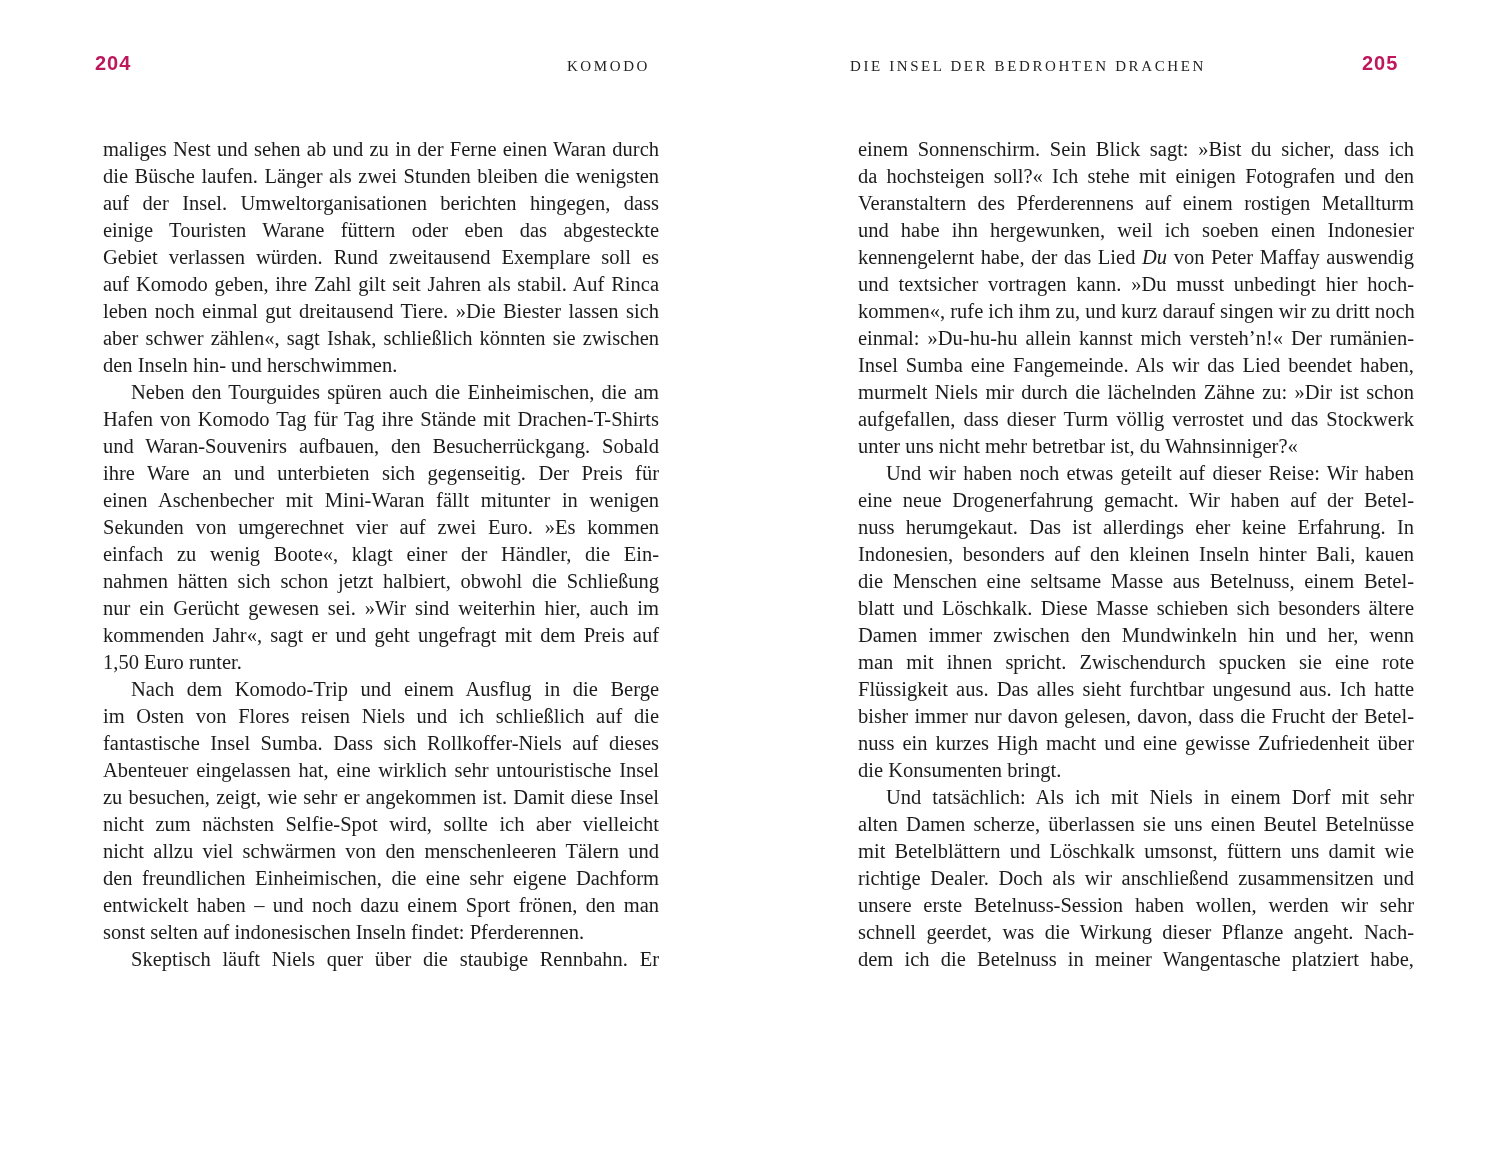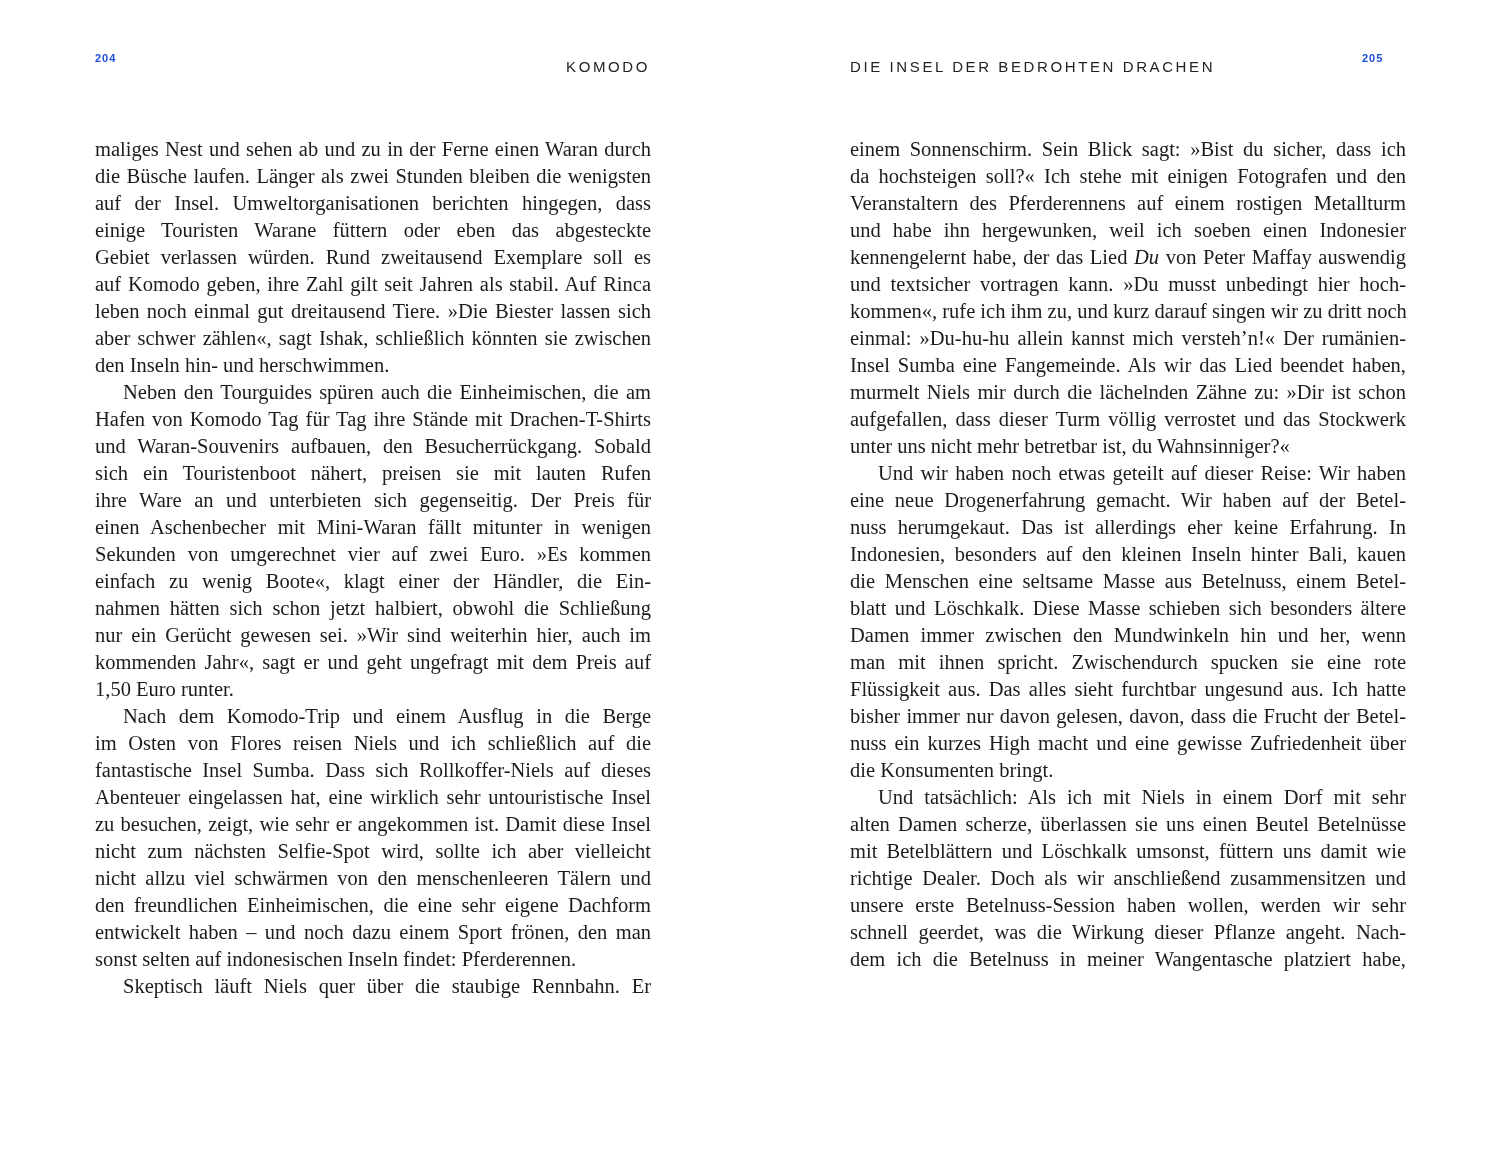--- a/index.html
+++ b/index.html
@@ -1,26 +1,26 @@
 <!DOCTYPE html>
 <html><head>
 <meta charset="utf-8">
 <style>
   html, body { margin:0; padding:0; background:#ffffff; }
   body { width:1500px; height:1167px; position:relative; overflow:hidden; color:#1c1c1c; }
   .page { position:absolute; top:0; width:750px; height:1167px; }
   .page.left { left:0; }
   .page.right { left:750px; }
-  .pnum { position:absolute; top:52px; font-family:"Liberation Sans", sans-serif; font-weight:bold; font-size:11px; letter-spacing:1px; color:#1d4ed8; }
+  .pnum { position:absolute; top:52px; font-family:"Liberation Sans", sans-serif; font-weight:bold; font-size:20px; letter-spacing:1px; color:#be185d; }
   .left .pnum { left:95px; }
   .right .pnum { left:612px; }
-  .runhead { position:absolute; top:58px; font-family:Liberation Sans, sans-serif; font-size:15px; letter-spacing:2.6px; color:#222; }
+  .runhead { position:absolute; top:58px; font-family:Liberation Serif, serif; font-size:15px; letter-spacing:2.6px; color:#222; }
   .left .runhead { right:100px; }
   .right .runhead { left:100px; }
-  .text { position:absolute; top:136px; width:556px; font-family:"Liberation Serif", serif; font-size:20.5px; line-height:27px; }
+  .text { position:absolute; top:136px; width:556px; font-family:"Liberation Serif", serif; font-size:20.5px; line-height:27px;margin-left:8px; }
   .left .text { left:95px; }
   .right .text { left:100px; }
   .line { display:block; white-space:nowrap; text-align:justify; text-align-last:justify; height:27px; }
   .line.last { text-align-last:left; }
   .line.indent { text-indent:28px; }
   em { font-style:italic; }
 </style>
 </head>
 <body>
 
@@ -33,21 +33,20 @@
       <span class="line">auf der Insel. Umweltorganisationen berichten hingegen, dass</span>
       <span class="line">einige Touristen Warane füttern oder eben das abgesteckte</span>
       <span class="line">Gebiet verlassen würden. Rund zweitausend Exemplare soll es</span>
       <span class="line">auf Komodo geben, ihre Zahl gilt seit Jahren als stabil. Auf Rinca</span>
       <span class="line">leben noch einmal gut dreitausend Tiere. »Die Biester lassen sich</span>
       <span class="line">aber schwer zählen«, sagt Ishak, schließlich könnten sie zwischen</span>
       <span class="line last">den Inseln hin- und herschwimmen.</span>
       <span class="line indent">Neben den Tourguides spüren auch die Einheimischen, die am</span>
       <span class="line">Hafen von Komodo Tag für Tag ihre Stände mit Drachen-T-Shirts</span>
       <span class="line">und Waran-Souvenirs aufbauen, den Besucherrückgang. Sobald</span>
-      <span class="line">sich ein Touristenboot nähert, preisen sie mit lauten Rufen</span>
       <span class="line">ihre Ware an und unterbieten sich gegenseitig. Der Preis für</span>
       <span class="line">einen Aschenbecher mit Mini-Waran fällt mitunter in wenigen</span>
       <span class="line">Sekunden von umgerechnet vier auf zwei Euro. »Es kommen</span>
       <span class="line">einfach zu wenig Boote«, klagt einer der Händler, die Ein-</span>
       <span class="line">nahmen hätten sich schon jetzt halbiert, obwohl die Schließung</span>
       <span class="line">nur ein Gerücht gewesen sei. »Wir sind weiterhin hier, auch im</span>
       <span class="line">kommenden Jahr«, sagt er und geht ungefragt mit dem Preis auf</span>
       <span class="line last">1,50 Euro runter.</span>
       <span class="line indent">Nach dem Komodo-Trip und einem Ausflug in die Berge</span>
       <span class="line">im Osten von Flores reisen Niels und ich schließlich auf die</span>

